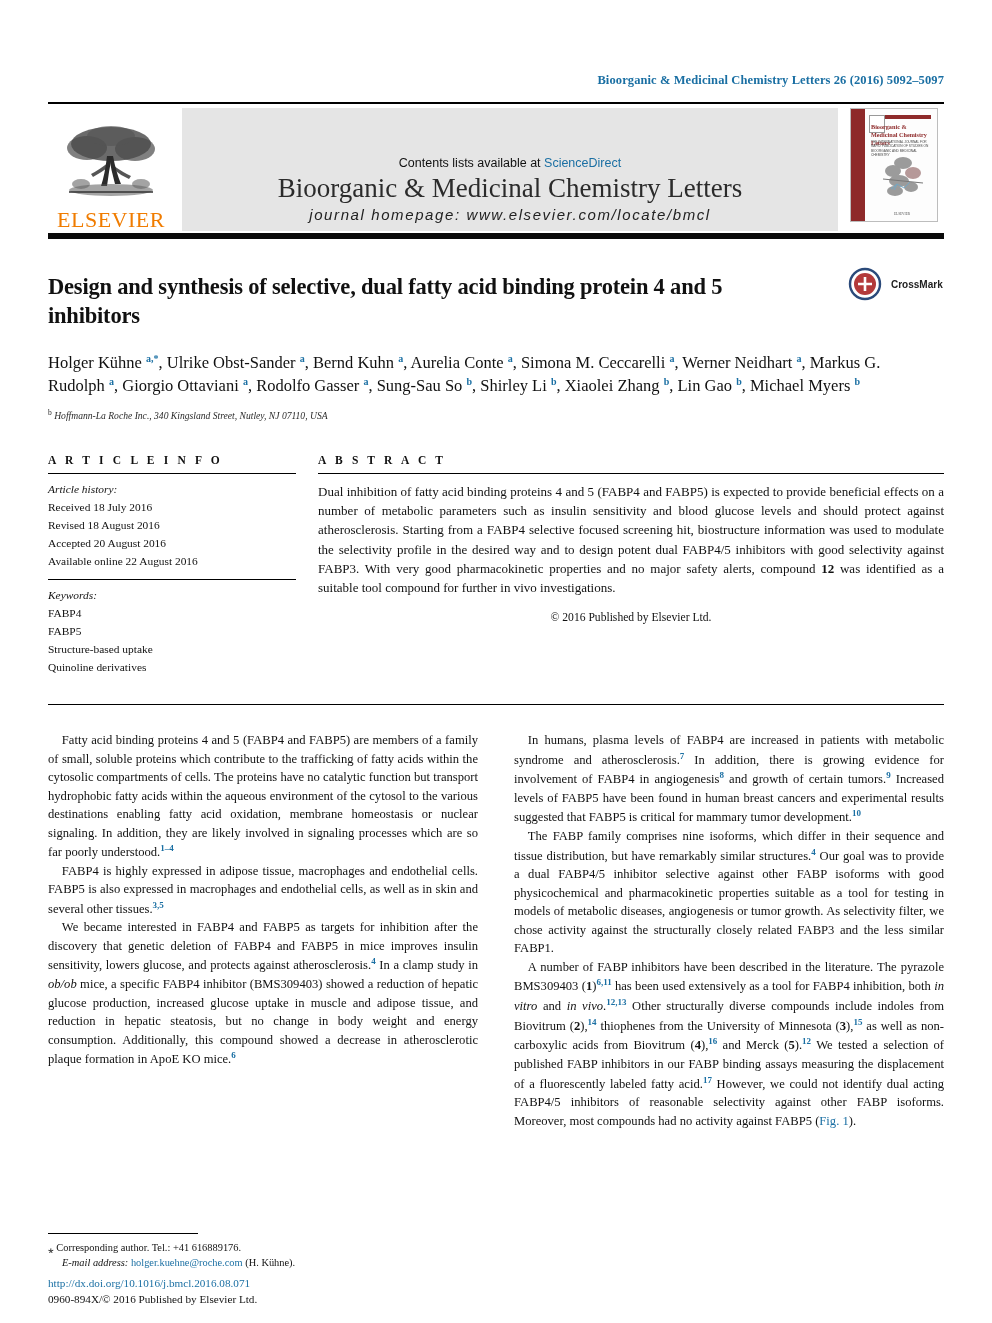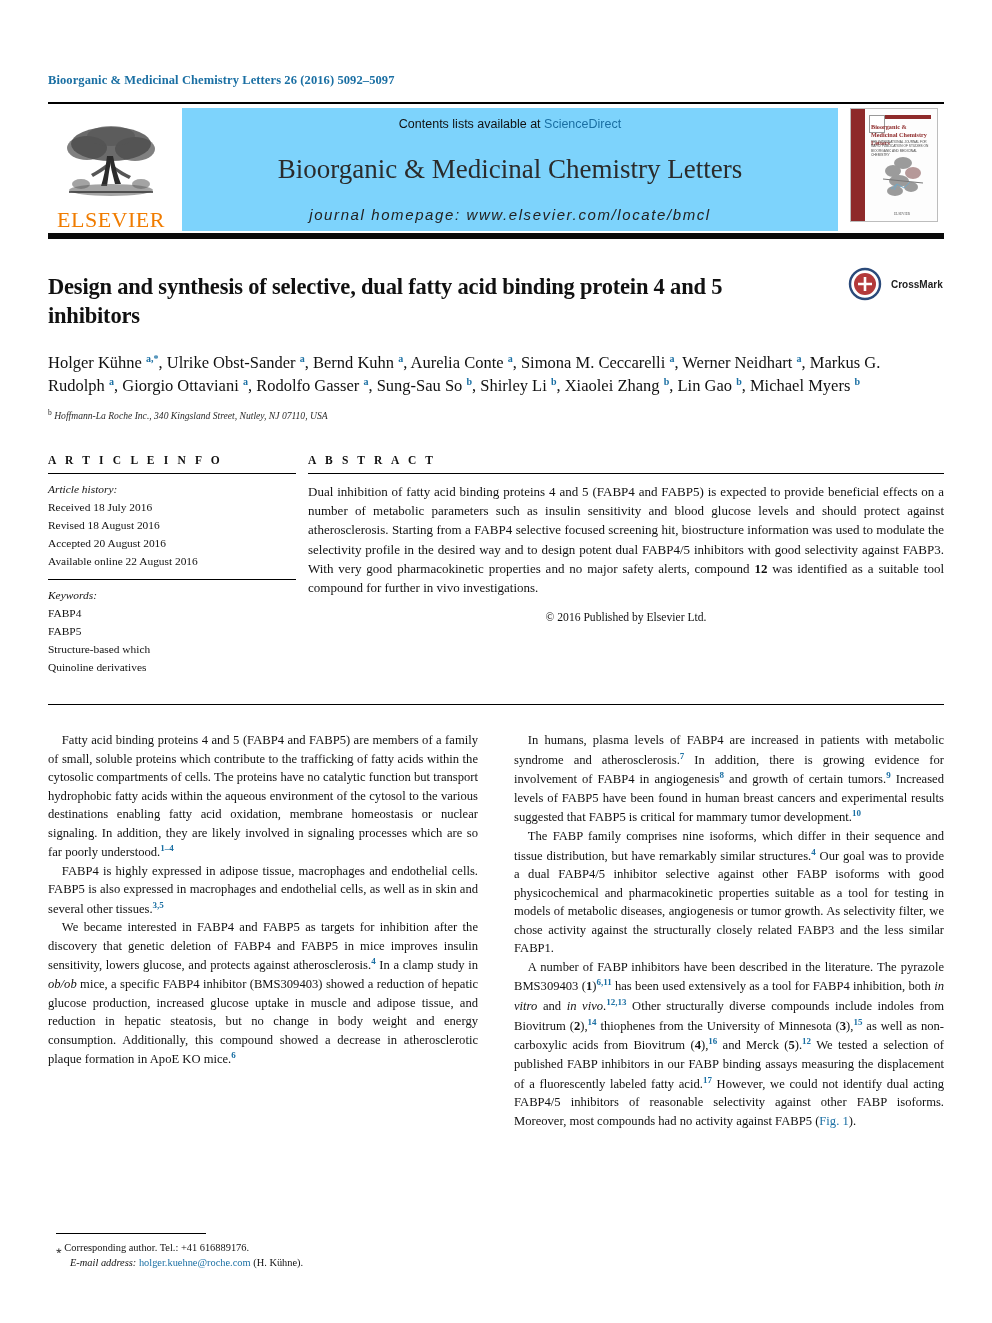--- a/index.html
+++ b/index.html
@@ -17,21 +17,21 @@
   .page {
     width: 992px;
     height: 1323px;
     position: relative;
     box-sizing: border-box;
     padding: 0 48px;
   }
 
   
   .running-head {
-    text-align: left;
+    text-align: right;
     color: #1a6fa3;
     font-size: 12.5px;
     font-weight: bold;
     padding-top: 73px;
     letter-spacing: .1px;
   }
 
   
   .masthead {
     margin-top: 14px;
@@ -54,27 +54,27 @@
   .elsevier-word {
     font-family: "Liberation Serif", serif;
     font-size: 22px;
     letter-spacing: .5px;
     color: #F07C00;
     margin-top: 1px;
     line-height: 1;
   }
   .journal-band {
     flex: 1 1 auto;
-    background: #7dd3fc;
+    background: #e5e5e5;
     margin-left: 6px;
     margin-right: 6px;
     padding: 9px 10px 8px;
     display: flex;
     flex-direction: column;
-    justify-content: space-between;
+    justify-content: flex-end;
     min-height: 106px;
   }
   .contents-line {
     text-align: center;
     font-family: "Liberation Sans", sans-serif;
     font-size: 12.5px;
     color: #111;
   }
   .contents-line .sd {
     color: #1a6fa3;
@@ -203,21 +203,21 @@
   .affiliations sup {
     font-style: normal;
     font-size: 7.5px;
     vertical-align: super;
   }
 
   
   .info-abstract {
     display: flex;
     margin-top: 30px;
-    gap: 12px;
+    gap: 22px;
   }
   .col-info { flex: 0 0 248px; }
   .col-abstract { flex: 1 1 auto; }
 
   .sec-head {
     font-family: "Liberation Serif", serif;
     font-size: 11.5px;
     font-weight: bold;
     letter-spacing: 3.2px;
     color: #111;
@@ -287,21 +287,21 @@
     font-size: 9px;
     vertical-align: super;
   }
   .col i { font-style: italic; }
   .col b { font-weight: bold; }
   .lnk { color: #1a6fa3; }
 
   
   .footnote-wrap {
     position: absolute;
-    left: 56px;
+    left: 48px;
     bottom: 52px;
     width: 420px;
   }
   .fn-rule {
     border-top: 1px solid #000;
     width: 150px;
     margin-bottom: 6px;
   }
   .footnote {
     font-family: "Liberation Serif", serif;
@@ -416,21 +416,21 @@
         <div>Received 18 July 2016</div>
         <div>Revised 18 August 2016</div>
         <div>Accepted 20 August 2016</div>
         <div>Available online 22 August 2016</div>
       </div>
       <div class="rule-mid"></div>
       <div class="kw">
         <div class="it">Keywords:</div>
         <div>FABP4</div>
         <div>FABP5</div>
-        <div>Structure-based which</div>
+        <div>Structure-based uptake</div>
         <div>Quinoline derivatives</div>
       </div>
     </div>
 
     <div class="col-abstract">
       <div class="sec-head">A B S T R A C T</div>
       <div class="rule-mid"></div>
       <div class="abstract-body">Dual inhibition of fatty acid binding proteins 4 and 5 (FABP4 and FABP5) is expected to provide beneficial effects on a number of metabolic parameters such as insulin sensitivity and blood glucose levels and should protect against atherosclerosis. Starting from a FABP4 selective focused screening hit, biostructure information was used to modulate the selectivity profile in the desired way and to design potent dual FABP4/5 inhibitors with good selectivity against FABP3. With very good pharmacokinetic properties and no major safety alerts, compound <b>12</b> was identified as a suitable tool compound for further in vivo investigations.</div>
       <div class="copyright">© 2016 Published by Elsevier Ltd.</div>
     </div>
@@ -459,14 +459,18 @@
         <span>Corresponding author. Tel.: +41 616889176.</span>
       </div>
       <div style="padding-left:14px">
         <span class="it">E-mail address:</span>
         <span class="mail">holger.kuehne@roche.com</span>
         <span>(H. Kühne).</span>
       </div>
     </div>
   </div>
 
+  <div class="doi-block">
+    <div class="doi-link">http://dx.doi.org/10.1016/j.bmcl.2016.08.071</div>
+    <div class="issn">0960-894X/© 2016 Published by Elsevier Ltd.</div>
+  </div>
 
 </div>
 
 </body></html>

